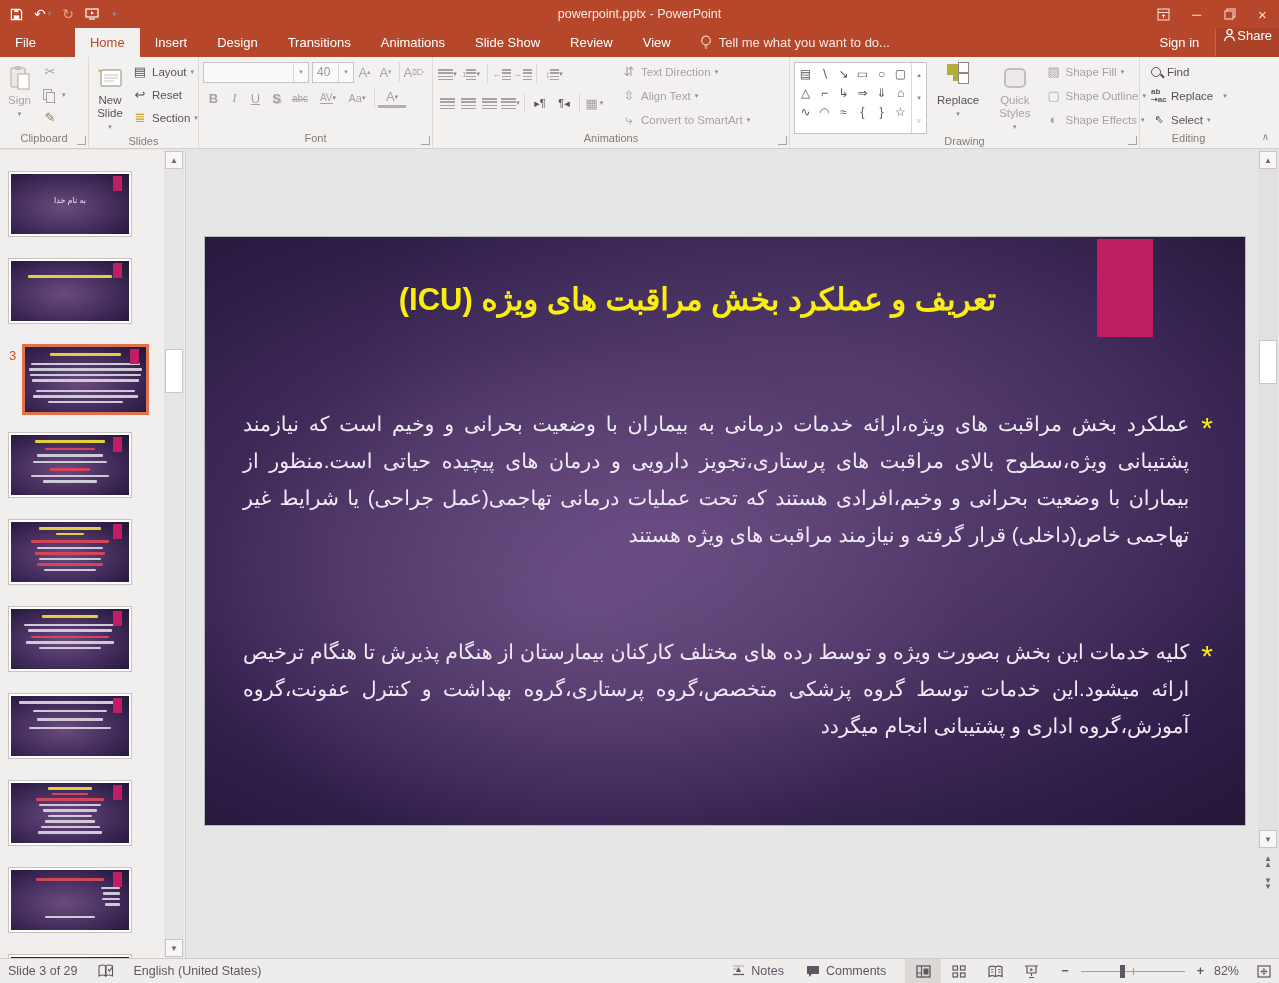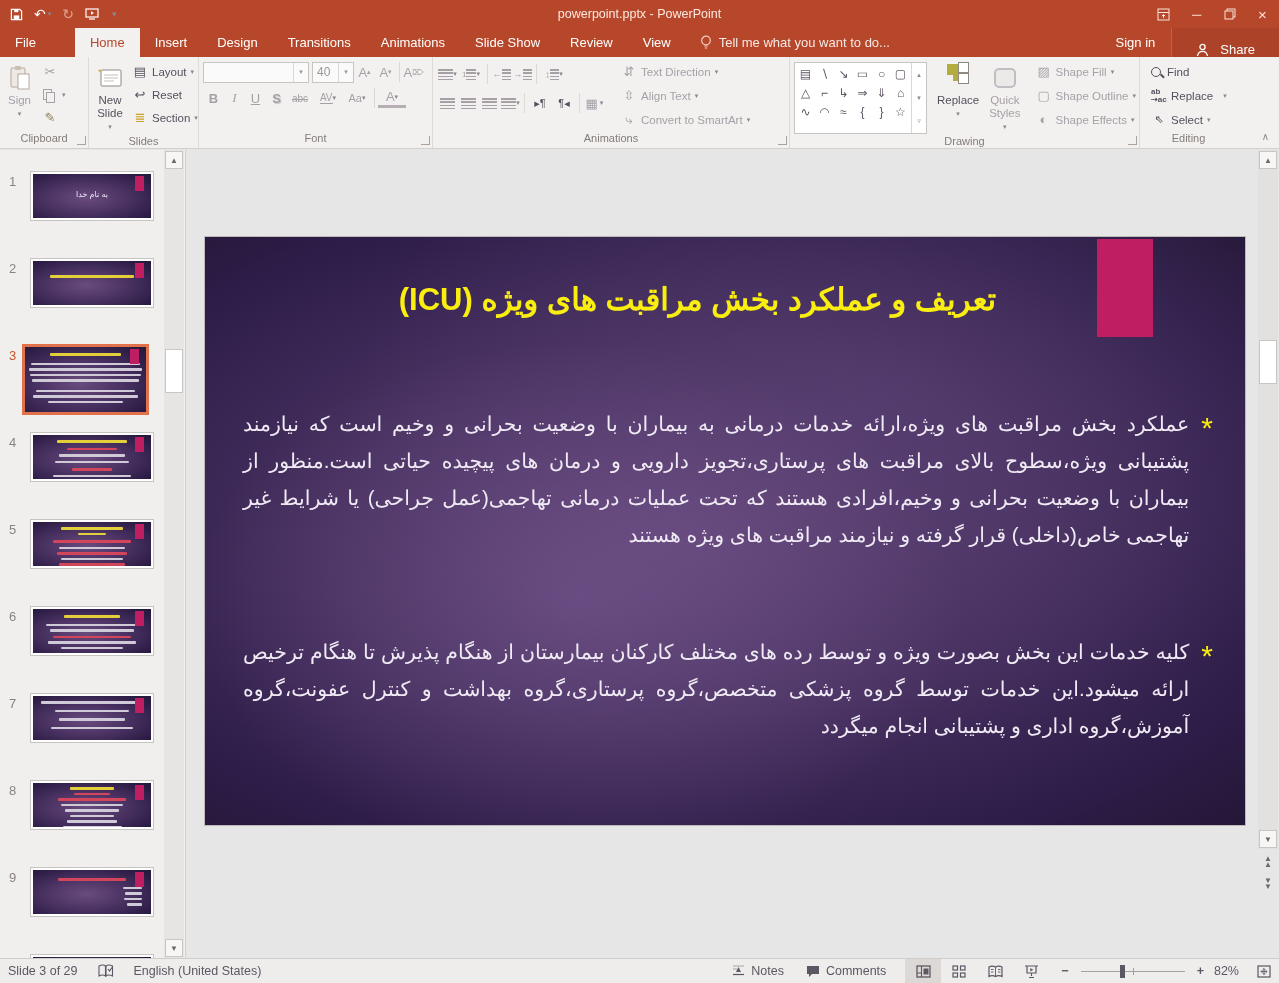--- a/index.html
+++ b/index.html
@@ -22,21 +22,21 @@
 
   
   .tabrow{ position:absolute; top:28px; left:0; right:0; height:29px; background:#b7472a;
            display:flex; align-items:stretch; color:#fff; font-size:13px; }
   #tab-strip{ display:flex; align-items:stretch; }
   .tab{ padding:0 15px; display:flex; align-items:center; }
   .tab.active{ background:#f3f1f0; color:#b7472a;margin-left:24px; }
   .tellme{ display:flex; align-items:center; gap:7px; padding:0 14px; color:rgba(255,255,255,.88); }
   .right-tabs{ margin-left:auto; display:flex; align-items:stretch; }
   .signin{ display:flex; align-items:center; padding:0 16px; }
-  .share{ display:flex; align-items:flex-end; gap:11px; padding:0 24px; background:rgba(0,0,0,.06);
+  .share{ display:flex; align-items:flex-start; gap:1px; padding:0 7px; background:rgba(0,0,0,.06);
           border-left:1px solid rgba(255,255,255,.18); }
 
   
   .ribbon{ position:absolute; top:57px; left:0; right:0; height:92px; background:#f3f1f0;
            border-bottom:1px solid #d2cfcd; display:flex; color:#5c5663; font-size:11.5px; }
   .rgroup{ position:relative; border-right:1px solid #dedad8; display:flex; flex-direction:column; }
   .rcontent{ flex:1; display:flex; padding:4px 4px 0 4px; }
   .rlabel{ height:17px; text-align:center; color:#837c78; font-size:11px; line-height:15px; }
   .dlaunch{ position:absolute; right:2px; bottom:3px; width:9px; height:9px;
             border-right:1.5px solid #97908c; border-bottom:1.5px solid #97908c; opacity:.8; }
@@ -70,21 +70,21 @@
   .icon-search::after{ content:""; position:absolute; width:5px; height:1.6px; background:#56505c;
                        transform:rotate(45deg); right:-5px; bottom:-1px; }
   .ab2{ display:flex; flex-direction:column; font-size:8px; line-height:8px; font-weight:bold; color:#56505c; width:16px; }
 
   
   .main{ position:absolute; top:150px; left:0; right:0; bottom:25px; }
   .thumbpanel{ position:absolute; left:0; top:0; bottom:0; width:185px; background:#f1efee; overflow:hidden; }
   #thumb-list{ position:absolute; inset:0; }
   .thumb-num{ position:absolute; left:9px; font-size:13px; color:#8a8287; }
   .thumb-num.sel{ color:#c7512f; }
-  .thumb-box{ position:absolute; left:31px; width:122px; height:48px; border:2px solid #fff;
+  .thumb-box{ position:absolute; left:9px; width:122px; height:64px; border:2px solid #fff;
               box-shadow:0 0 0 1px #c6c3c1; overflow:hidden;
               background:radial-gradient(ellipse at 45% 55%, #6a4b7e 0%, #4a3263 45%, #2b1c44 85%, #251737 100%); }
   .thumb-box.sel{ left:22px; width:127px; height:71px; border:3px solid #e0714b; box-shadow:none; }
   .mini-accent{ position:absolute; right:7px; top:2px; width:9px; height:15px; background:#c01e63; }
   .mini-text{ position:absolute; left:0; right:0; top:36%; text-align:center; color:#e9e5ef;
               font-size:8px; direction:rtl; }
   .pline{ height:2.5px; border-radius:1px; }
   .tp-scroll{ position:absolute; right:1px; top:0; bottom:0; width:20px; background:#e7e5e4; }
   .scr-btn{ position:absolute; left:1px; width:18px; height:18px; background:#f7f6f5;
             border:1px solid #c9c5c3; color:#6d6670; font-size:8px;
@@ -426,21 +426,21 @@
         <div class="bigbtn en" style="margin-left:6px;">
           <span class="bicon arr-sq">
             <i style="left:0;top:2px;background:#b3ac3f;"></i>
               <i style="left:6px;top:8px;background:#b3ac3f;"></i>
             <i style="left:11px;top:0;background:#fff;border:1px solid #8f8880;"></i>
               <i style="left:11px;top:11px;background:#fff;border:1px solid #8f8880;"></i>
           </span>
           <span>Replace</span>
             <span class="caret">▾</span>
         </div>
-        <div class="bigbtn dis" style="margin-left:2px;">
+        <div class="bigbtn dis" style="margin-left:12px;">
           <span class="bicon">
               <i style="width:22px;height:20px;border:2px solid #c3bdc3;border-radius:5px;background:#eceae9;"></i>
             </span>
           <span>Quick Styles</span>
             <span class="caret">▾</span>
         </div>
         <div class="stack dis" style="margin-left:8px;gap:3px;">
           <span class="sbtn">
               <span class="icn">▨</span>
               <span>Shape Fill</span>

